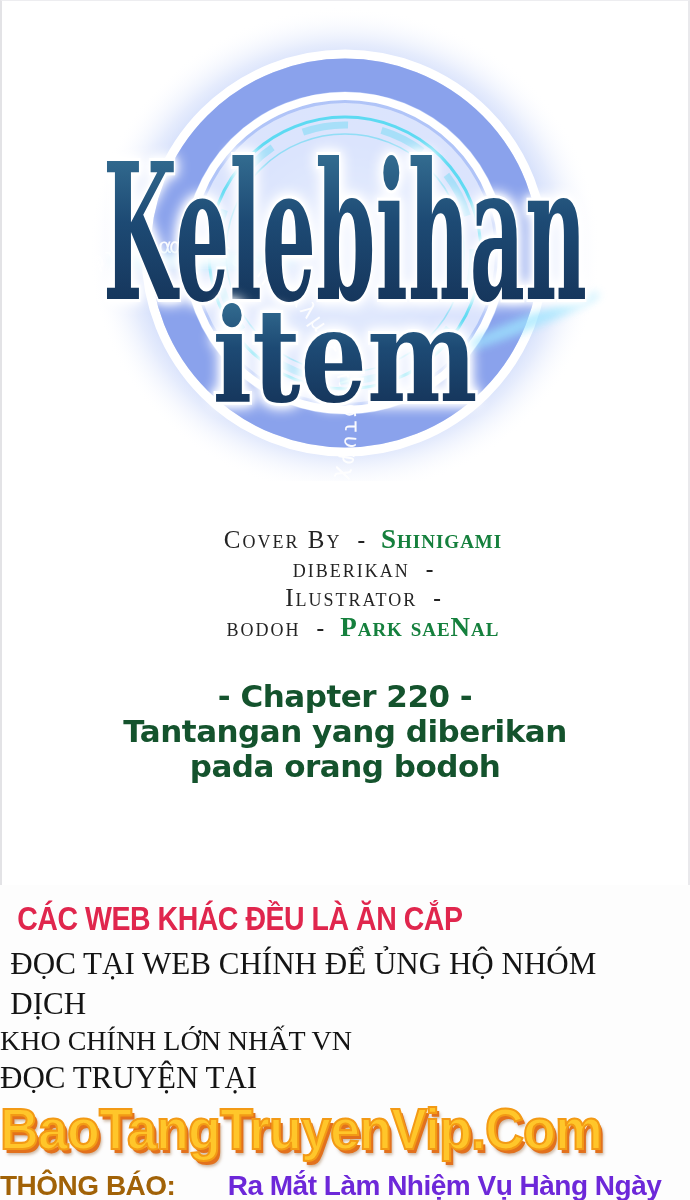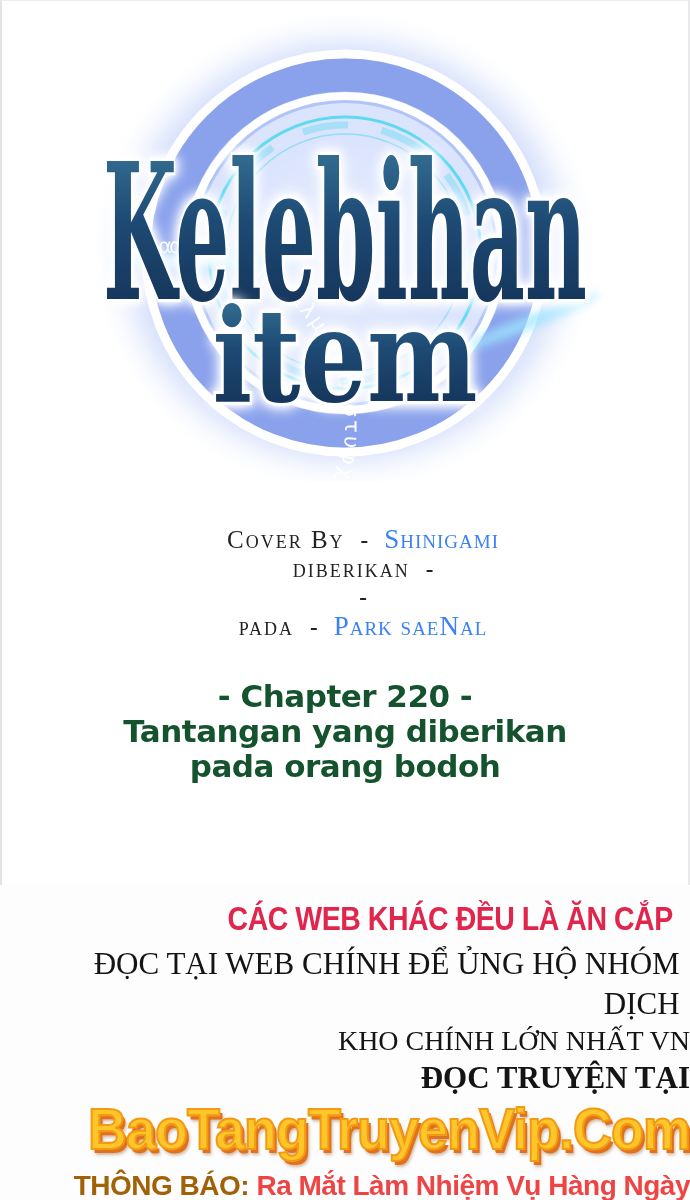--- a/index.html
+++ b/index.html
@@ -31,67 +31,67 @@
   .credit-row{
     display:flex;justify-content:center;align-items:baseline;
     gap:16px;line-height:28px;padding-left:36px;
   }
   .c-label{
     font-variant:small-caps;
     font-size:25px;letter-spacing:2px;color:#232323;
   }
   .c-dash{font-size:23px;font-weight:bold;color:#232323;}
   .c-value{
-    font-variant:small-caps;font-weight:normal;
-    font-size:27px;letter-spacing:1px;color:#3b82f6;
+    font-variant:small-caps;font-weight:bold;
+    font-size:27px;letter-spacing:1px;color:#15803d;
   }
   .chapter{
     position:absolute;top:678px;left:0;
     width:100%;text-align:center;
     font-family:"DejaVu Sans",sans-serif;
     font-weight:600;
     font-size:31px;line-height:35px;
     color:#14532d;letter-spacing:-0.5px;
   }
   .footer{
     position:absolute;top:885px;left:0;
     width:690px;height:315px;
     background:#fdfdfd;
-    text-align:right;
+    text-align:left;
   }
   .warn-red{
     margin-top:17px;
     font-size:30px;font-weight:bold;
     color:#e0264d;
     transform:scale(0.95,1.12);
     letter-spacing:-0.5px;
   }
   .serif-line{
     font-family:"Liberation Serif",serif;
     color:#141414;
   }
   .line-support{font-size:32px;margin-top:7px;transform:scaleX(0.97);line-height:40px;}
   .line-kho{font-size:28px;line-height:36px;}
-  .line-doc{font-size:31px;font-weight:bold;line-height:38px;}
+  .line-doc{font-size:31px;font-weight:normal;line-height:38px;}
   .site-name{
     margin-top:2px;
     font-size:54px;font-weight:bold;
     letter-spacing:-1px;line-height:60px;
     color:#ffc62a;
     -webkit-text-stroke:2px #f39a15;
     text-shadow:3px 4px 0 #e2711d, 4px 6px 3px rgba(120,60,0,0.35);
     transform:scaleY(1.05);
   }
   .notice{
     font-size:28px;font-weight:bold;line-height:36px;
     letter-spacing:-0.5px;
   }
   .notice-1{margin-top:9px;}
   .notice .red{color:#a16207;}
-  .notice .blue{color:#ef4444;}
+  .notice .blue{color:#6d28d9;margin-left:45px;}
 </style>
 </head>
 <body>
 
 <div class="comic-page">
 
   <div class="logo-wrap">
     <svg width="540" height="478" viewBox="0 0 540 478">
       <defs>
         <radialGradient id="glow" cx="50%" cy="50%" r="50%">
@@ -141,24 +141,25 @@
     <div class="credit-row">
       <span class="c-label">Cover By</span>
       <span class="c-dash">-</span>
       <span class="c-value">Shinigami</span>
     </div>
     <div class="credit-row">
       <span class="c-label">diberikan</span>
       <span class="c-dash">-</span>
     </div>
     <div class="credit-row">
+      <span class="c-label">Ilustrator</span>
       <span class="c-dash">-</span>
     </div>
     <div class="credit-row">
-      <span class="c-label">pada</span>
+      <span class="c-label">bodoh</span>
       <span class="c-dash">-</span>
       <span class="c-value">Park saeNal</span>
     </div>
   </div>
 
   <div class="chapter">
     <div>- Chapter 220 -</div>
     <div>Tantangan yang diberikan</div>
     <div>pada orang bodoh</div>
   </div>

